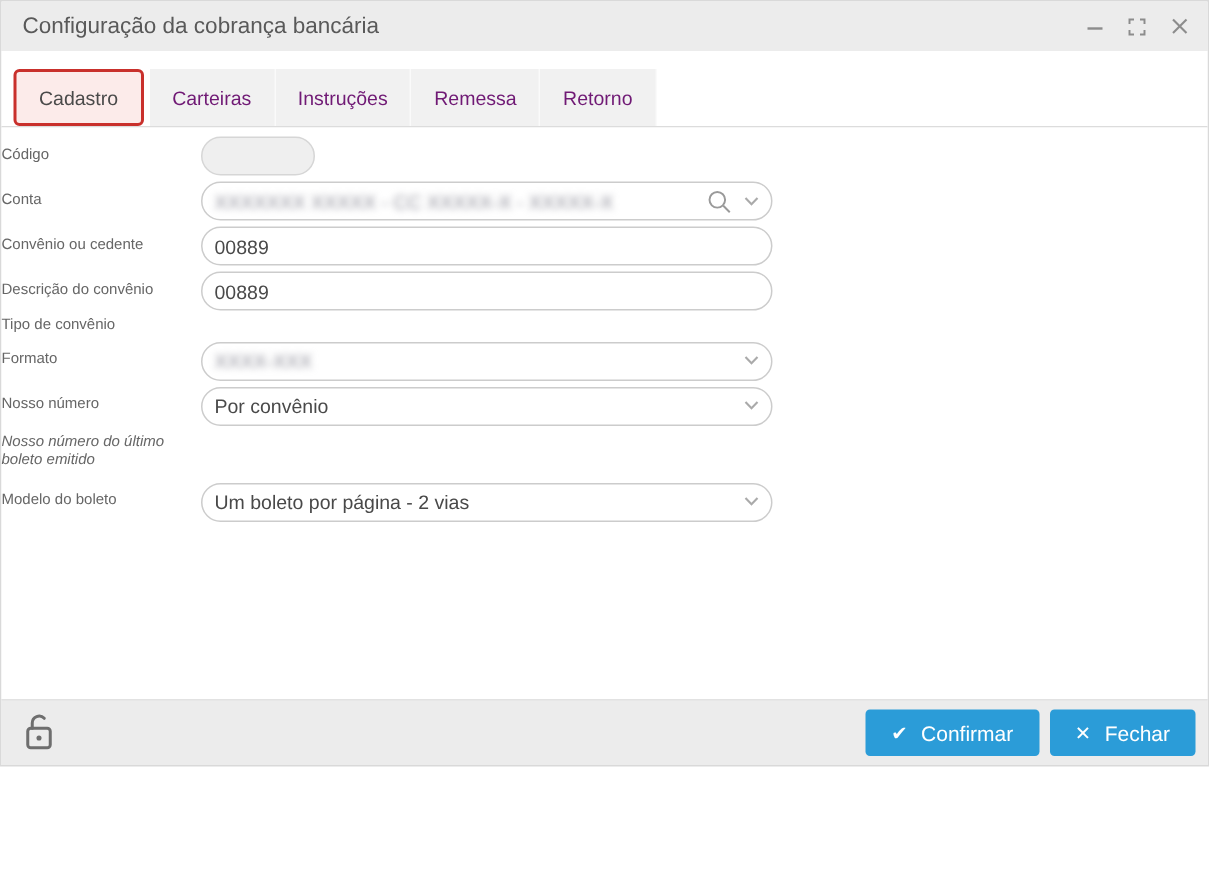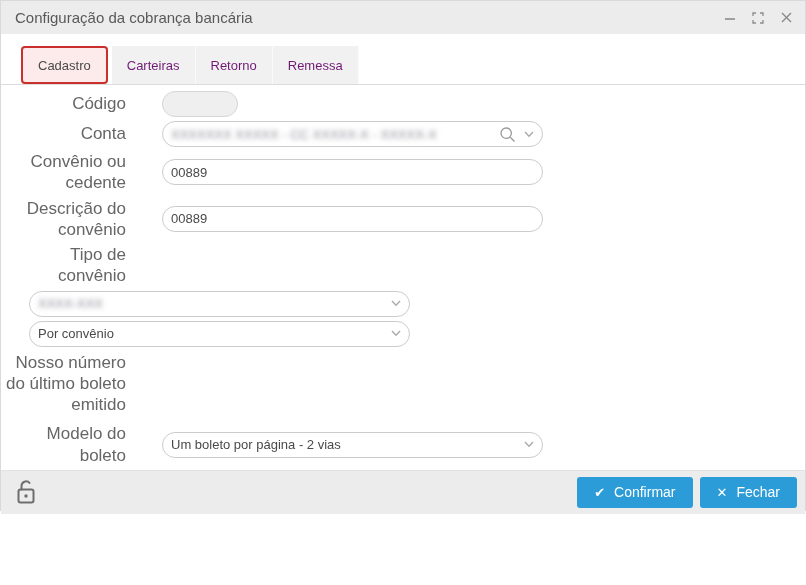--- a/index.html
+++ b/index.html
@@ -22,62 +22,61 @@
     display: flex; align-items: center;
     padding: 0 12px 0 14px;
   }
   .titlebar .title { font-size: 15px; color: #595959; }
   .win-controls { margin-left: auto; display: flex; align-items: center; gap: 14px; }
   .win-btn { width: 14px; height: 14px; display: flex; align-items: center; justify-content: center; cursor: pointer; }
   
   .tabwrap { flex: 0 0 51px; background: #fff; padding-top: 12px; }
   .tabbar {
     display: flex; align-items: stretch; height: 39px;
-    padding-left: 20px;
+    padding-left: 8px;
     border-bottom: 1px solid #dcdcdc;
   }
   .tab {
     display: flex; align-items: center;
     padding: 0 15px; font-size: 13px;
     background: #f1f1f1; color: #701a75;
     border-right: 1px solid #fafafa;
     cursor: pointer; white-space: nowrap;
   }
   .tab.active {
     background: #fcebea; color: #4a4a4a;
     border: 2px solid #c9302c; border-radius: 4px;
     margin-right: 4px;
   }
   
   .content { flex: 1 1 auto; background: #fff; padding-top: 6px; }
   .row { display: flex; align-items: center; margin-bottom: 4px; }
   .lbl {
     width: 133px; flex: 0 0 133px;
-    text-align: right; padding-right: 8px;
-    font-size: 17px; color: #666; line-height: 1.25;
+    text-align: left; padding-right: 8px;
+    font-size: 10px; color: #666; line-height: 1.25;
   }
   .field, input.field {
     width: 381px; height: 26px;
     border: 1px solid #ccc; border-radius: 13px;
     background: #fff;
     display: flex; align-items: center;
     padding: 0 8px;
     font-size: 13px; color: #494949;
     font-family: "Liberation Sans", sans-serif;
     outline: none;
-    margin-left: 28px;
   }
   input.field { display: block; line-height: 24px; }
   .field.small { width: 76px; }
   .field.disabled { background: #efefef; border-color: #d6d6d6; }
   .field .val { white-space: nowrap; overflow: hidden; }
   .blur { filter: blur(2.5px); color: #8d8d98; user-select: none; }
   .field .icons { margin-left: auto; display: flex; align-items: center; gap: 8px; }
   .row.tall { margin-bottom: 8px; }
-  .row.tall .lbl { padding-top: 1px; }
+  .row.tall .lbl { padding-top: 1px; font-style: italic; }
   
   .footer {
     flex: 0 0 44px;
     background: #ececec; border-top: 1px solid #e2e2e2;
     display: flex; align-items: center;
     padding: 0 8px 0 14px;
   }
   .btns { margin-left: auto; display: flex; gap: 7px; }
   .btn {
     height: 31px; border: none; border-radius: 3px;
@@ -121,24 +120,27 @@
 
   <div class="tabwrap">
     <div class="tabbar">
       <div class="tab active">
           <span>Cadastro</span>
         </div>
       <div class="tab">
           <span>Carteiras</span>
         </div>
       <div class="tab">
+          <span>Instruções</span>
+        </div>
+      <div class="tab">
+          <span>Remessa</span>
+        </div>
+      <div class="tab">
           <span>Retorno</span>
-        </div>
-      <div class="tab">
-          <span>Remessa</span>
         </div>
     </div>
   </div>
 
   <div class="content">
 
     <div class="row">
       <div class="lbl">Código</div>
       <input class="field small disabled" type="text" disabled="" value="" style="">
     </div>
@@ -171,33 +173,35 @@
     <div class="row">
       <div class="lbl">Descrição do convênio</div>
       <input class="field" type="text" value="00889" style="">
     </div>
 
     <div class="row">
       <div class="lbl">Tipo de convênio</div>
     </div>
 
     <div class="row">
+      <div class="lbl">Formato</div>
       <div class="field">
         <span class="val blur">XXXX-XXX</span>
         <span class="icons">
           <span>
             <svg width="10" height="7" viewBox="0 0 10 7" fill="none" stroke="#aaa" stroke-width="1.4">
                 <polyline points="1,1 5,5.2 9,1"></polyline>
               </svg>
           </span>
         </span>
       </div>
     </div>
 
     <div class="row">
+      <div class="lbl">Nosso número</div>
       <div class="field">
         <span class="val">Por convênio</span>
         <span class="icons">
           <span>
             <svg width="10" height="7" viewBox="0 0 10 7" fill="none" stroke="#aaa" stroke-width="1.4">
                 <polyline points="1,1 5,5.2 9,1"></polyline>
               </svg>
           </span>
         </span>
       </div>

